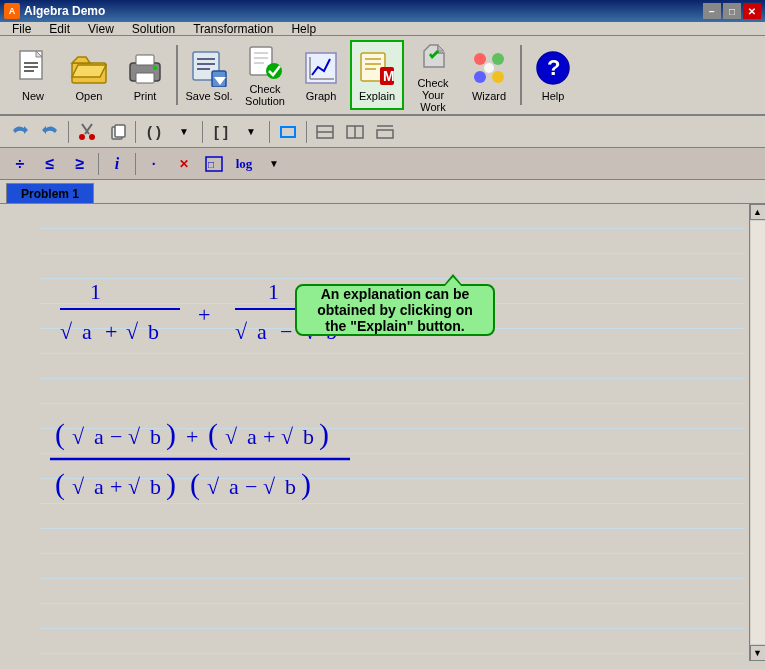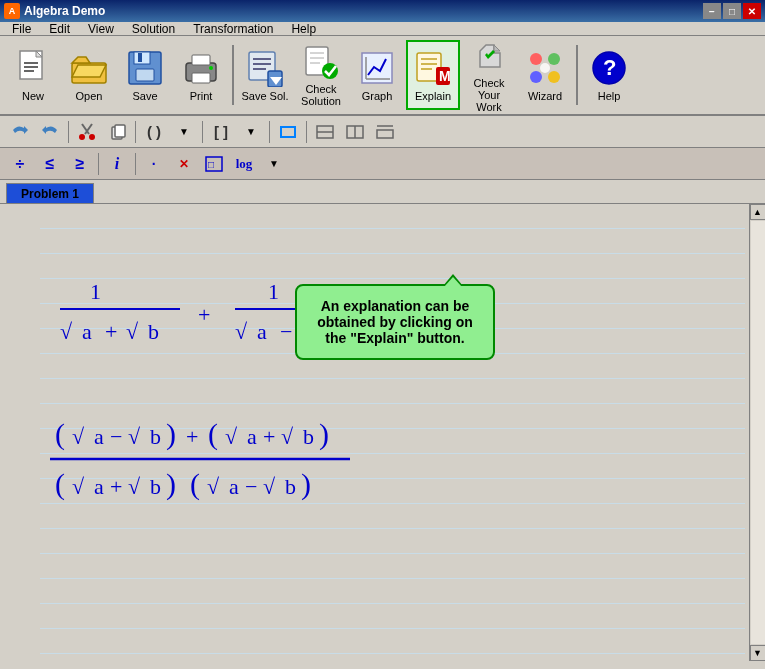--- a/index.html
+++ b/index.html
@@ -156,21 +156,21 @@
     }
 
     
     .tooltip-bubble {
       position: absolute;
       top: 80px;
       left: 295px;
       background: #90ee90;
       border: 2px solid #008800;
       border-radius: 8px;
-      padding: 12px 14px;
+      padding: 0 14px;
       font-size: 14px;
       font-weight: bold;
       color: #000;
       width: 200px;
       text-align: center;
       z-index: 100;
     }
     .tooltip-bubble::before {
       content: '';
       position: absolute;
@@ -273,31 +273,20 @@
     <div class="tool-icon">
       <svg width="38" height="38" viewBox="0 0 38 38">
         <rect x="2" y="14" width="34" height="20" rx="2" fill="#f0c040" stroke="#a08000" stroke-width="1.5"></rect>
         <path d="M2,14 L8,8 L16,8 L20,14 Z" fill="#f0c040" stroke="#a08000" stroke-width="1.5"></path>
         <path d="M2,28 L8,16 L36,16 L30,28 Z" fill="#f8d860" stroke="#a08000" stroke-width="1.5"></path>
       </svg>
     </div>
     <div class="tool-label">Open</div>
   </div>
 
-  <div class="tool-btn">
-    <div class="tool-icon">
-      <svg width="38" height="38" viewBox="0 0 38 38">
-        <rect x="3" y="3" width="32" height="32" rx="2" fill="#6090d0" stroke="#2050a0" stroke-width="1.5"></rect>
-        <rect x="8" y="3" width="16" height="12" fill="#d0e8ff" stroke="#2050a0" stroke-width="1"></rect>
-        <rect x="10" y="20" width="18" height="12" rx="1" fill="#c0d8f0" stroke="#2050a0" stroke-width="1"></rect>
-        <rect x="12" y="4" width="4" height="9" fill="#2050a0"></rect>
-      </svg>
-    </div>
-    <div class="tool-label">Save</div>
-  </div>
 
   <div class="tool-btn">
     <div class="tool-icon">
       <svg width="38" height="38" viewBox="0 0 38 38">
         <rect x="4" y="14" width="30" height="18" rx="3" fill="#888" stroke="#444" stroke-width="1.5"></rect>
         <rect x="10" y="24" width="18" height="10" rx="1" fill="white" stroke="#666" stroke-width="1"></rect>
         <rect x="10" y="6" width="18" height="10" rx="1" fill="white" stroke="#666" stroke-width="1"></rect>
         <circle cx="29" cy="19" r="2" fill="#00cc00"></circle>
       </svg>
     </div>

